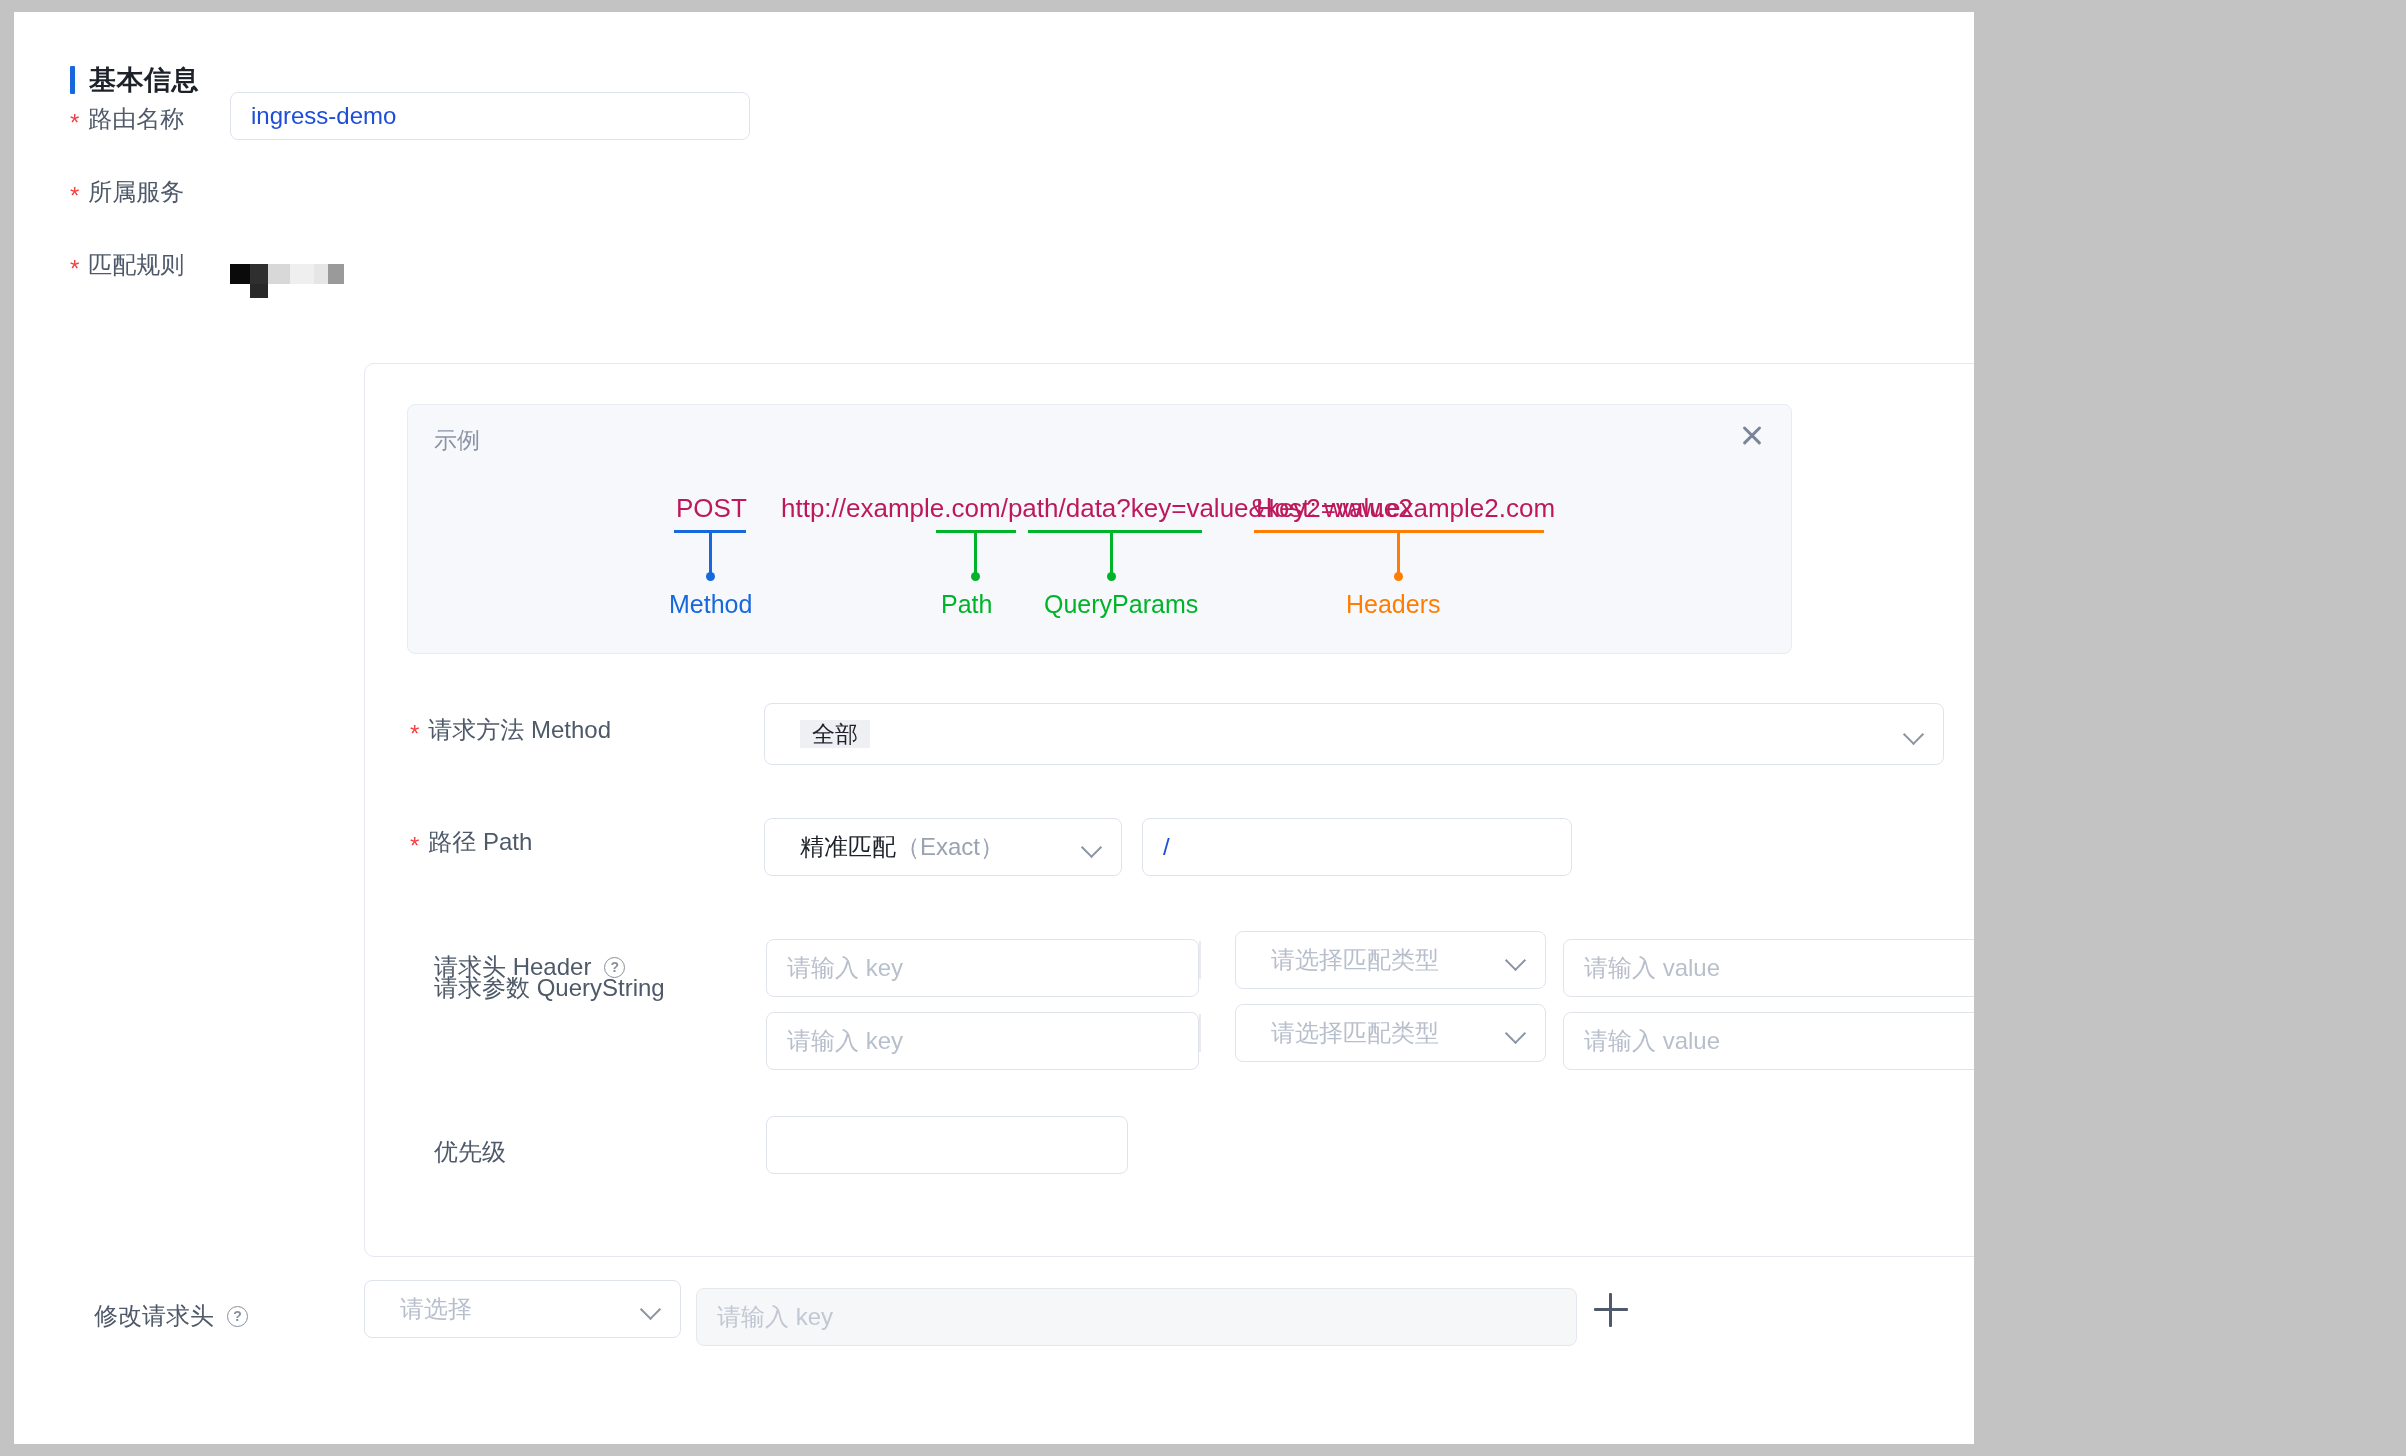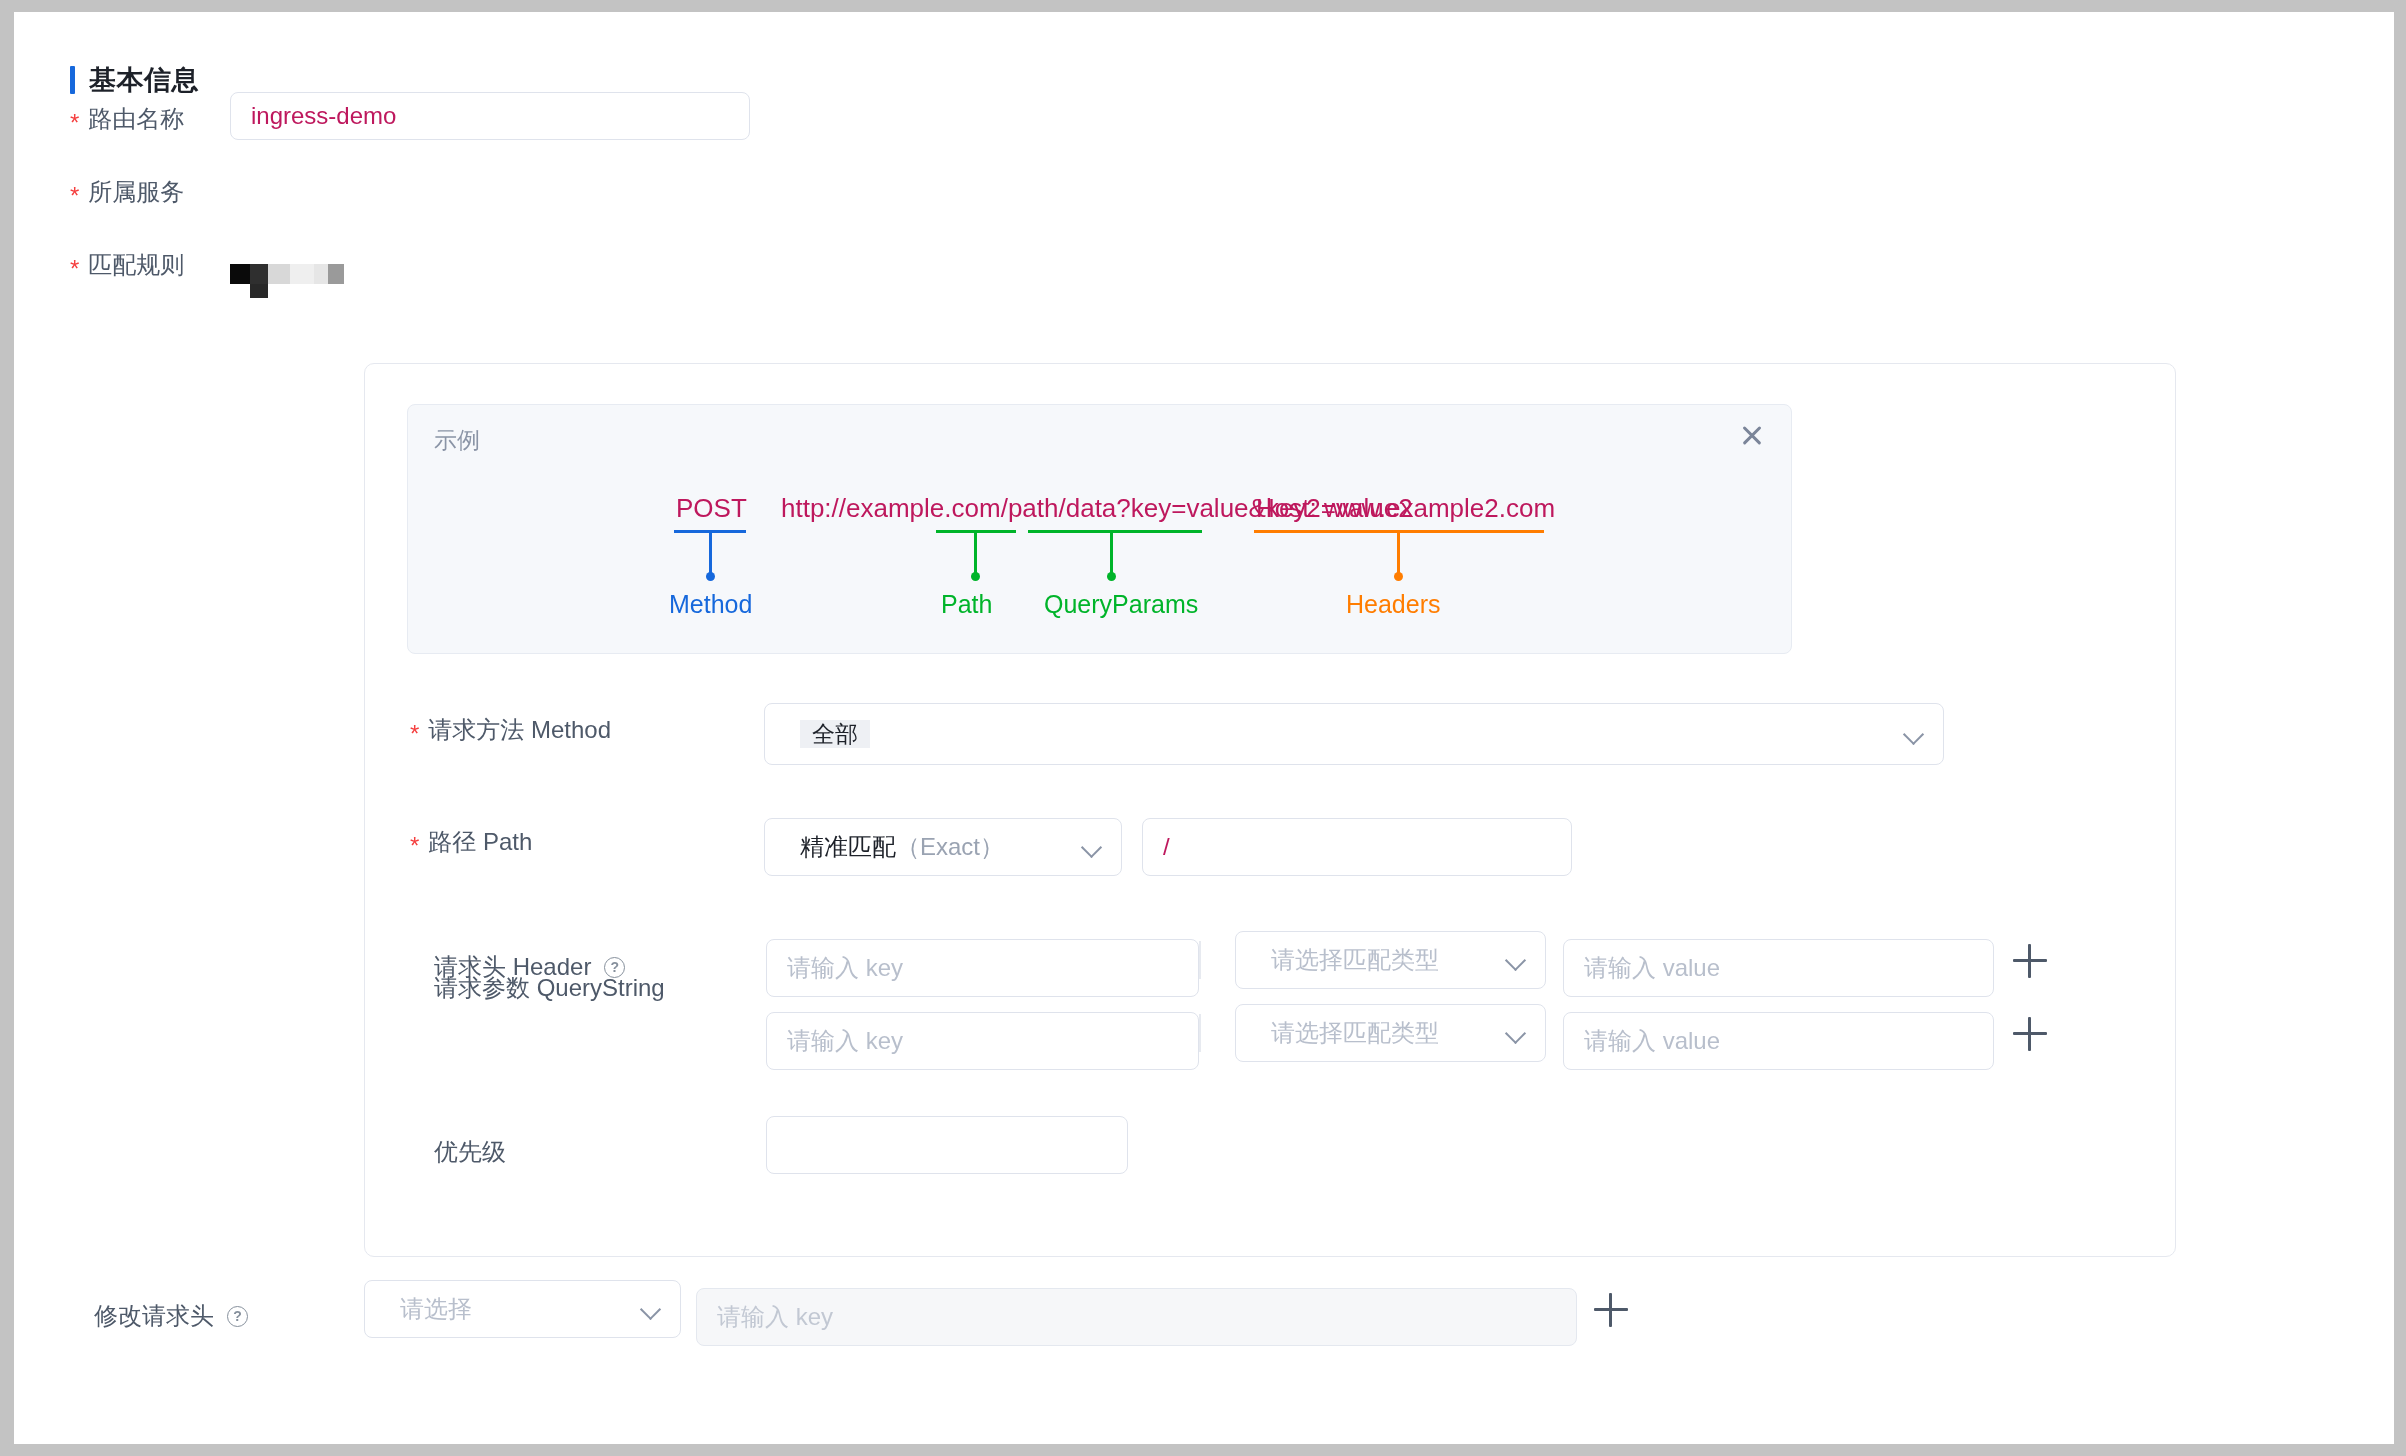--- a/index.html
+++ b/index.html
@@ -7,21 +7,21 @@
   body {
     width: 2406px;
     height: 1456px;
     background: #c3c3c3;
     font-family: "Liberation Sans", "DejaVu Sans", sans-serif;
     overflow: hidden;
   }
   .viewport {
     position: absolute;
     left: 14px; top: 12px;
-    width: 2380px; height: 1432px;
+    width: 1960px; height: 1432px;
     background: #ffffff;
     overflow: hidden;
   }
 
   
   .section-head {
     position: absolute;
     left: 56px; top: 50px;
     display: flex; align-items: center; gap: 14px;
   }
@@ -48,21 +48,21 @@
     font-size: 14px; line-height: 1; font-weight: 700;
     margin-left: 4px;
   }
 
   
   .txt-input {
     position: absolute;
     background: #fff;
     border: 1.5px solid #dfe3ec;
     border-radius: 8px;
-    font-size: 24px; color: #be185d;
+    font-size: 24px; color: #1d4ed8;
     padding: 0 20px;
     display: flex; align-items: center;
     font-family: inherit;
   }
   .txt-input.ph { color: #b8bfcc; margin-top: 8px; }
   .txt-input.disabled { background: #f6f7f9; border-color: #e4e8ef; color: #c2c8d3; }
 
   .sel {
     position: absolute;
     background: #fff;

